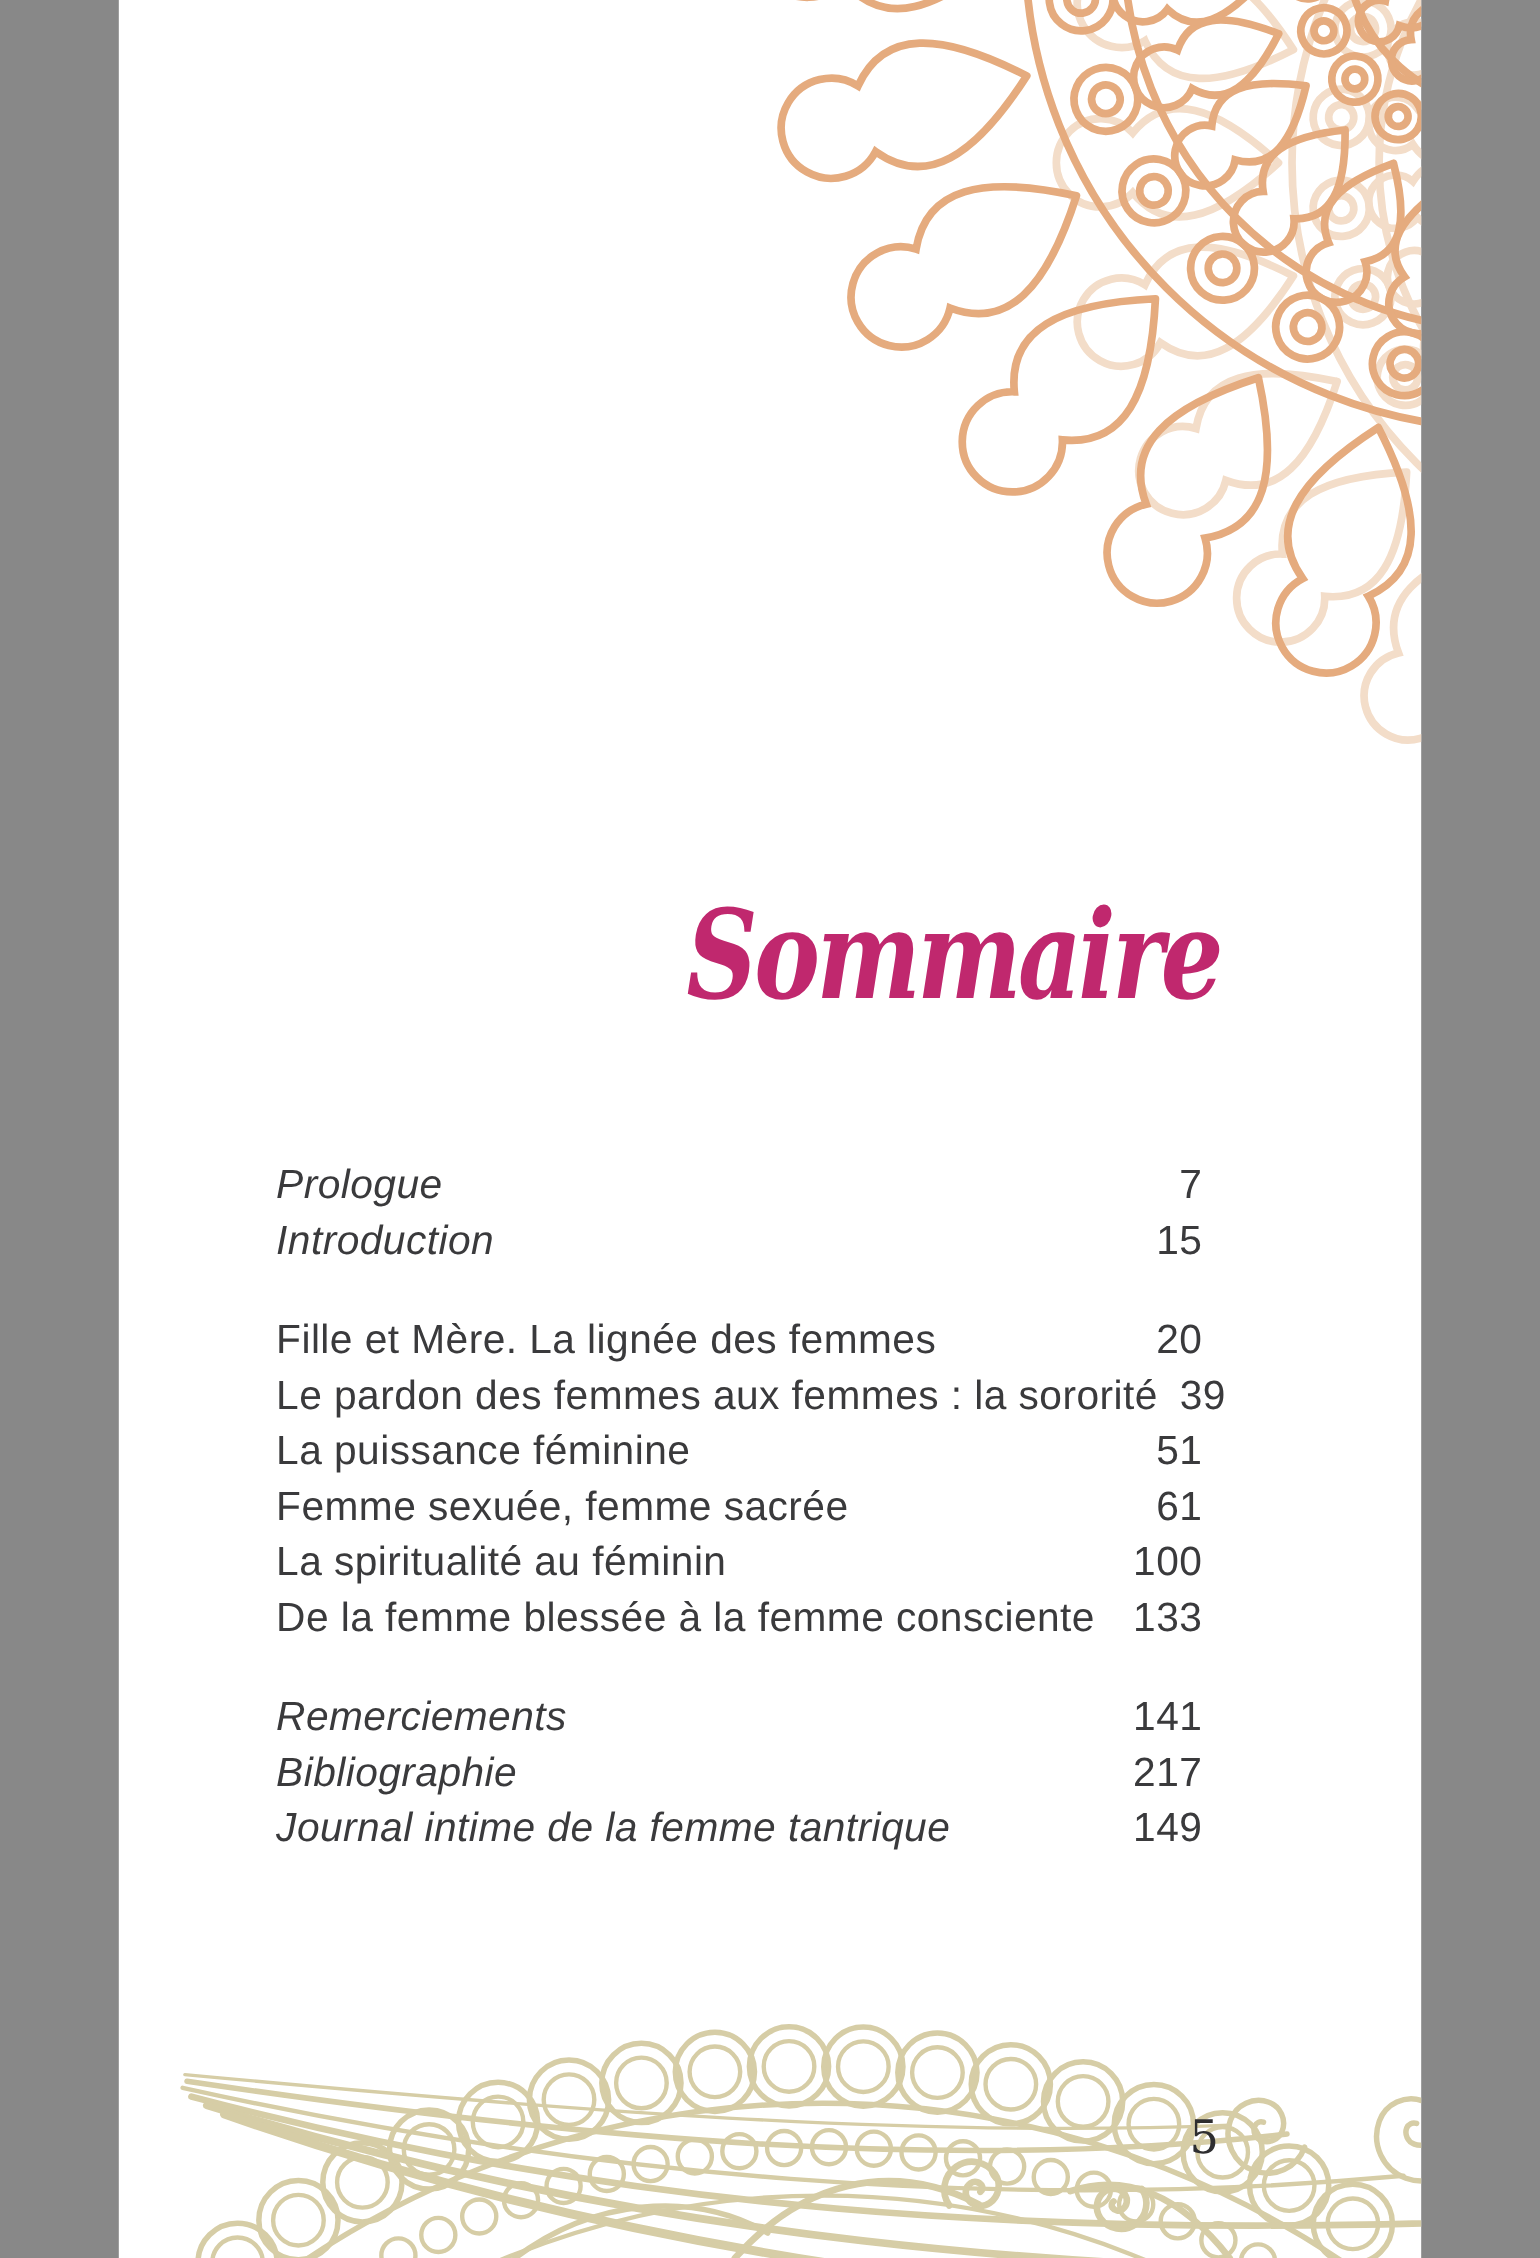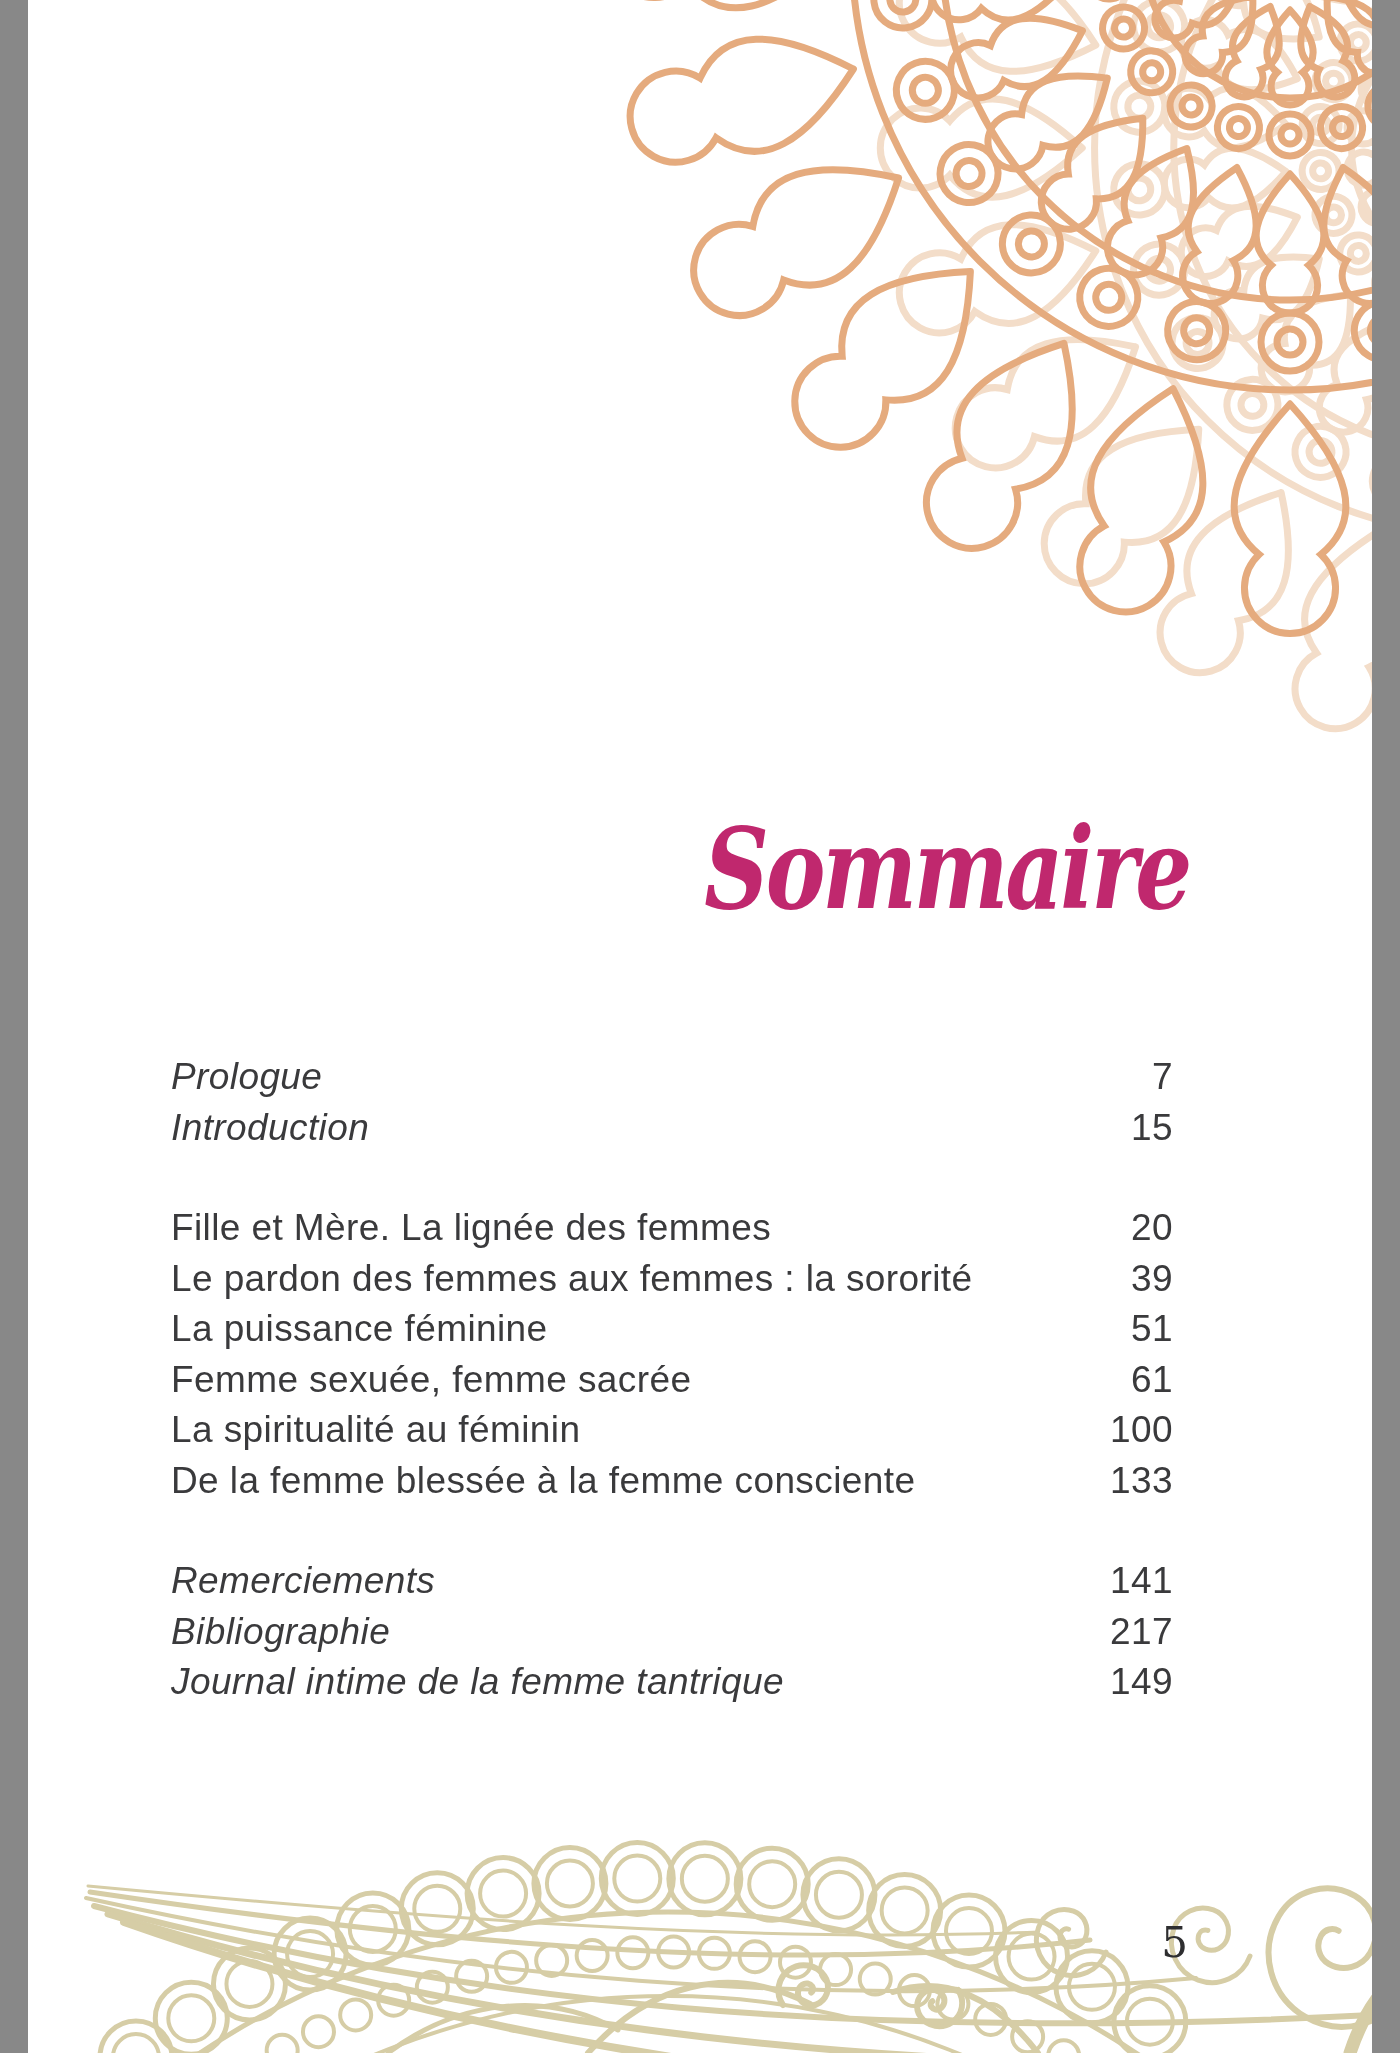--- a/index.html
+++ b/index.html
@@ -1,18 +1,18 @@
 <!DOCTYPE html>
 <html><head>
 <meta charset="utf-8">
 <style>
   html,body{margin:0;padding:0;background:#888;}
   .page{
     position:relative;
-    width:1344px;height:2053px;
+    width:1184px;height:2053px;
     margin:0 auto;
     background:#ffffff;
     overflow:hidden;
     font-family:"Liberation Sans",sans-serif;
     text-decoration:underline;
   }
   #ornaments{
     position:absolute;left:0;top:0;width:1400px;height:2053px;
     pointer-events:none;
   }
@@ -36,21 +36,21 @@
     font-size:37px;
     letter-spacing:.4px;
     color:#3a3a3c;
   }
   .toc-row{
     display:flex;
     justify-content:space-between;
     align-items:baseline;
     line-height:50.5px;
   }
-  .toc-group + .toc-group{margin-top:50px;}
+  .toc-group + .toc-group{margin-top:40px;}
   .g-italic .toc-label{font-style:italic;}
   .toc-label{white-space:nowrap;}
   .toc-page{font-style:normal;margin-left:20px;}
   .folio{
     position:absolute;
     top:1920px;right:184px;
     font-family:"DejaVu Serif",serif;
     font-size:42px;
     color:#2e2e30;
     line-height:1.1;

